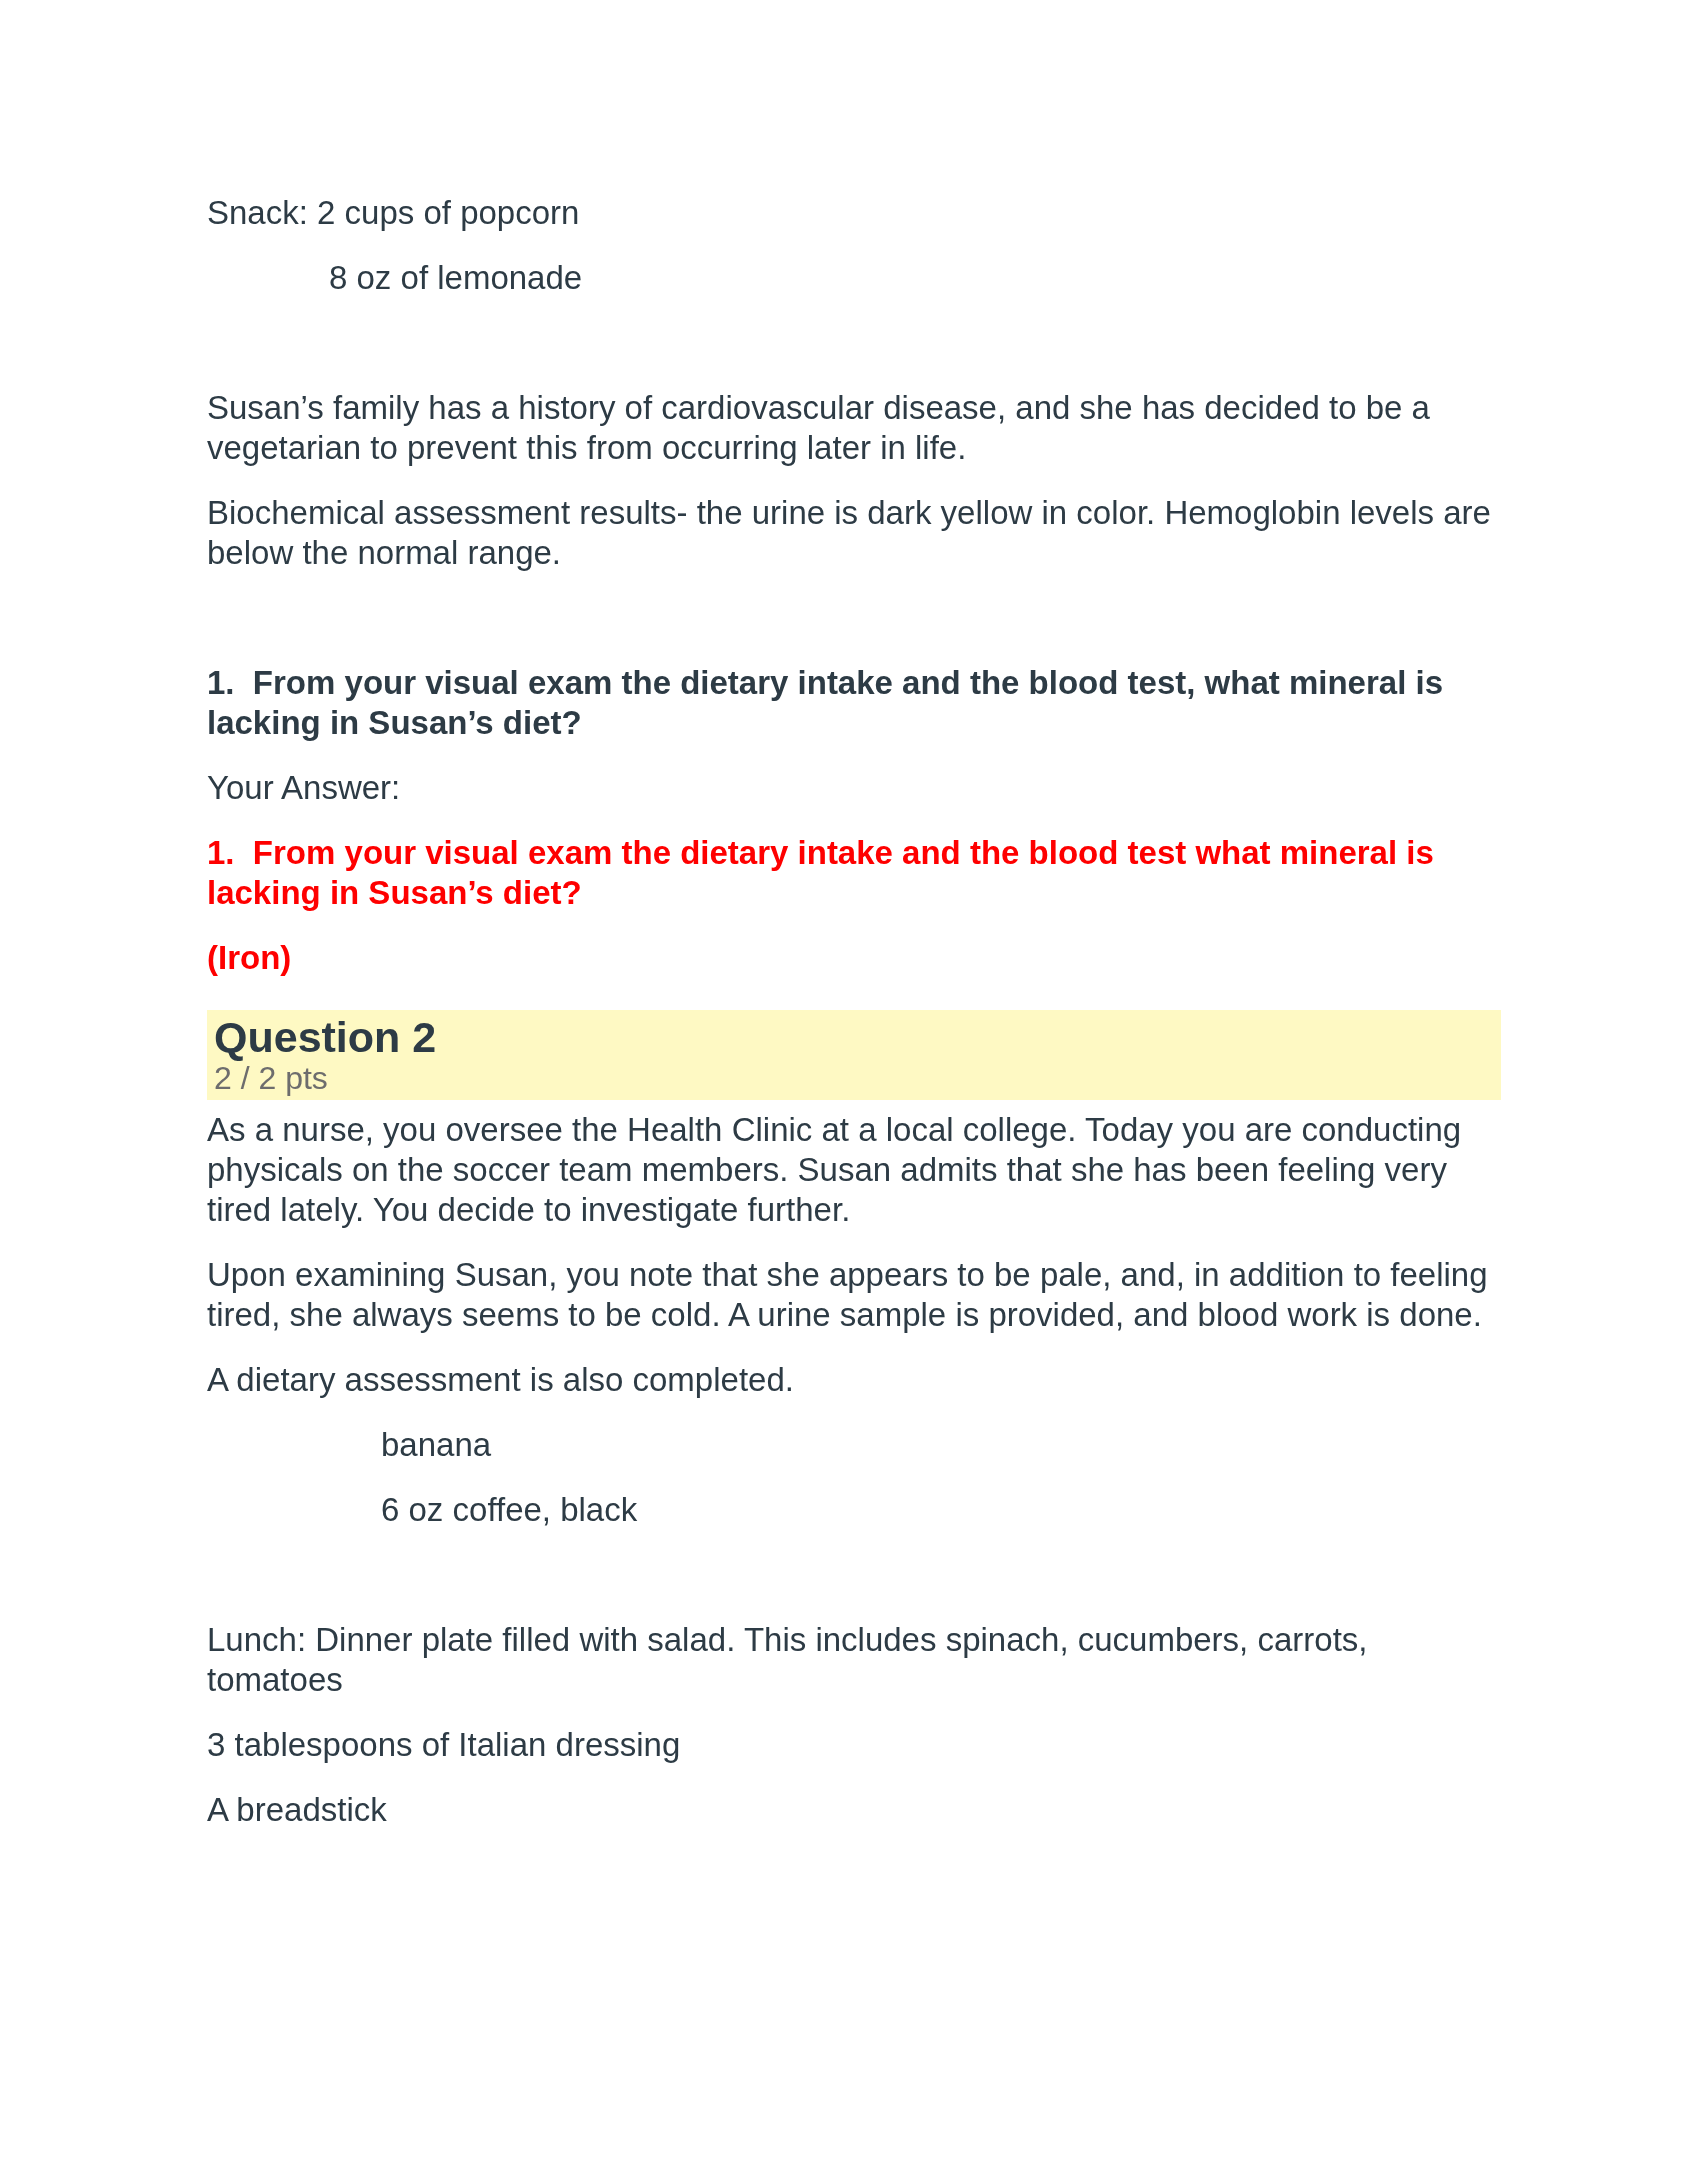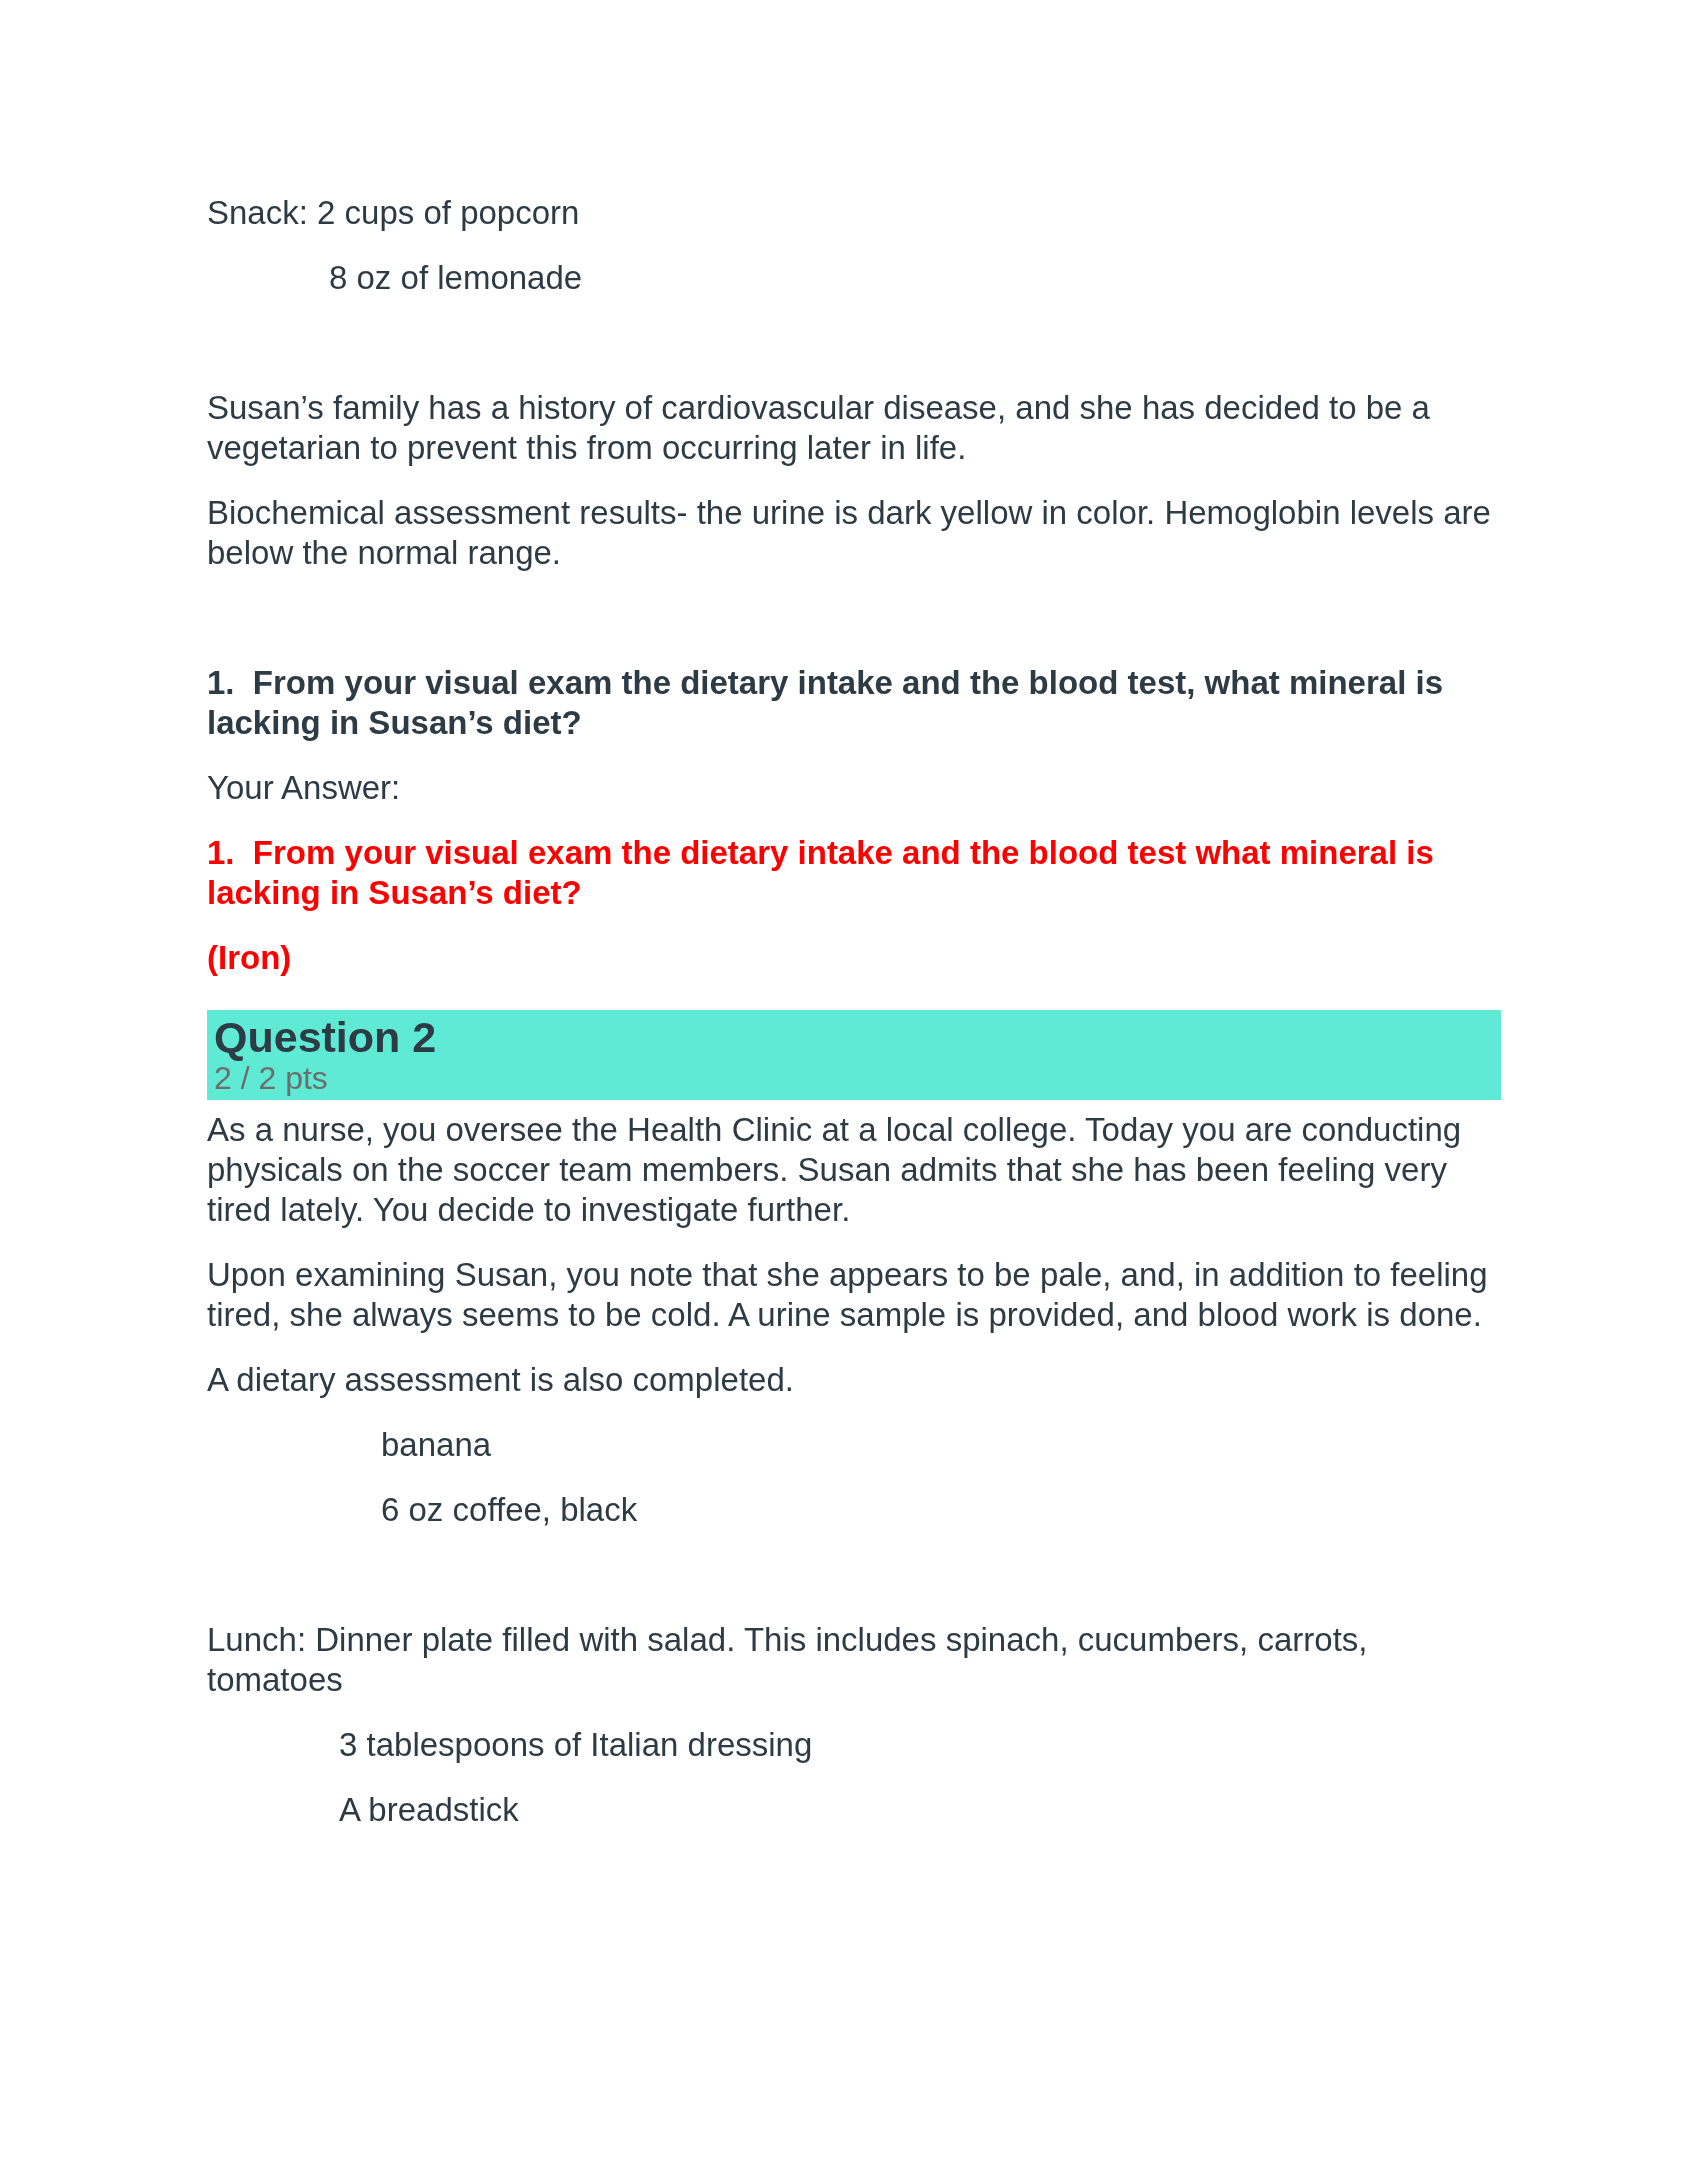--- a/index.html
+++ b/index.html
@@ -27,27 +27,27 @@
     font-size: 33px;
     line-height: 40px;
     white-space: pre;
     color: #2d3b45;
   }
   .blank {
     height: 40px;
     margin: 0 0 25px 0;
   }
   .indent-sm  { margin-left: 122px; }  
-  .indent-md  { margin-left: 132px; }  
+  .indent-md  { }  
   .indent-lg  { margin-left: 174px; }  
   .bold { font-weight: bold; }
   .red  { color: #fe0000; font-weight: bold; }
   .q-band {
     margin: 32px 0 10px 0;
-    background: #5eead4;
+    background: #fef9c3;
     padding: 4px 0 4px 7px;
     width: 1287px;
   }
   .q-title {
     font-size: 43px;
     line-height: 46px;
     font-weight: bold;
     color: #2d3b45;
     white-space: pre;
   }

